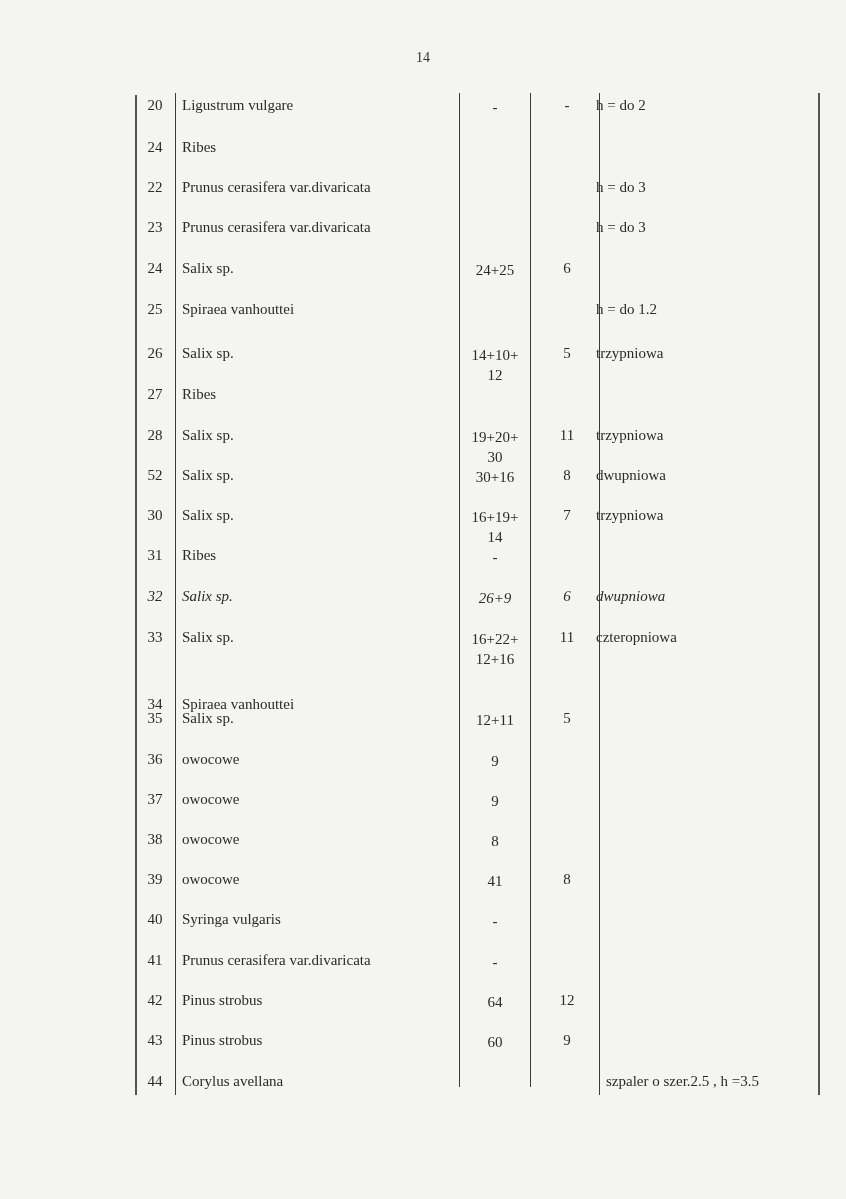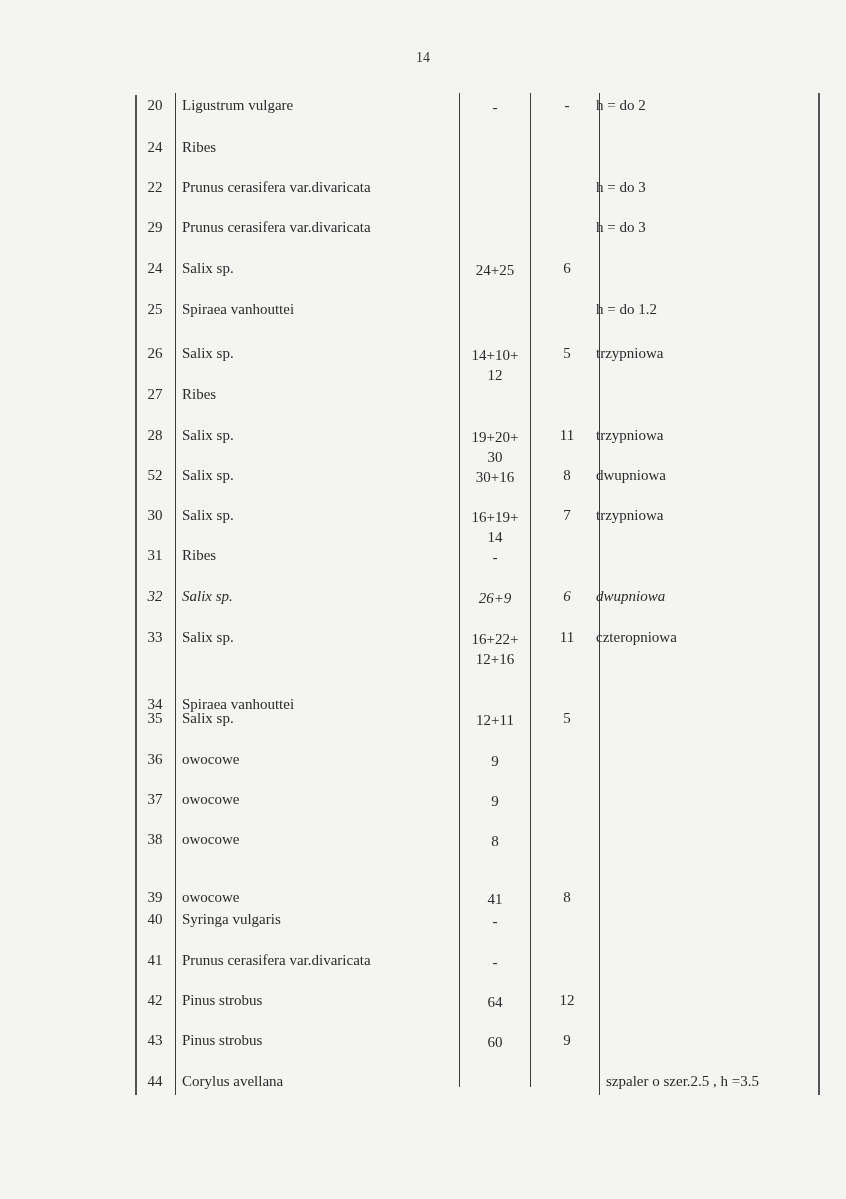--- a/index.html
+++ b/index.html
@@ -52,21 +52,21 @@
       <span class="cell c-note"></span>
     </div>
     <div class="row" style="top: 179px;">
       <span class="cell c-num">22</span>
       <span class="cell c-name">Prunus cerasifera var.divaricata</span>
       <span class="cell c-diam"></span>
       <span class="cell c-crown"></span>
       <span class="cell c-note">h = do 3</span>
     </div>
     <div class="row" style="top: 219px;">
-      <span class="cell c-num">29</span>
+      <span class="cell c-num">23</span>
       <span class="cell c-name">Prunus cerasifera var.divaricata</span>
       <span class="cell c-diam"></span>
       <span class="cell c-crown"></span>
       <span class="cell c-note">h = do 3</span>
     </div>
     <div class="row" style="top: 260px;">
       <span class="cell c-num">24</span>
       <span class="cell c-name">Salix sp.</span>
       <span class="cell c-diam">24+25</span>
       <span class="cell c-crown">6</span>
@@ -167,21 +167,21 @@
       <span class="cell c-crown"></span>
       <span class="cell c-note"></span>
     </div>
     <div class="row" style="top: 831px;">
       <span class="cell c-num">38</span>
       <span class="cell c-name">owocowe</span>
       <span class="cell c-diam">8</span>
       <span class="cell c-crown"></span>
       <span class="cell c-note"></span>
     </div>
-    <div class="row" style="top: 871px; margin-top: 18px;">
+    <div class="row" style="top: 871px;">
       <span class="cell c-num">39</span>
       <span class="cell c-name">owocowe</span>
       <span class="cell c-diam">41</span>
       <span class="cell c-crown">8</span>
       <span class="cell c-note"></span>
     </div>
     <div class="row" style="top: 911px;">
       <span class="cell c-num">40</span>
       <span class="cell c-name">Syringa vulgaris</span>
       <span class="cell c-diam">-</span>

